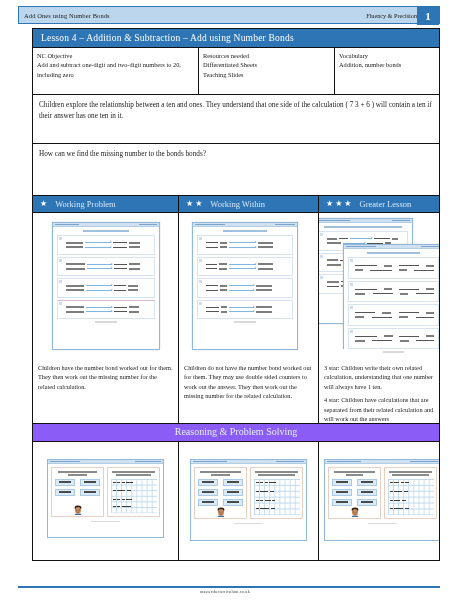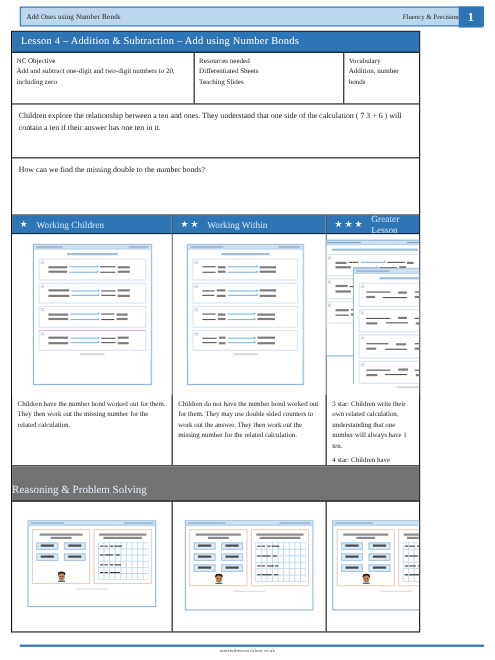--- a/index.html
+++ b/index.html
@@ -20,21 +20,21 @@
   .topbar .t-left{flex:1;padding-left:5px;font-size:6.5px;color:#1d1d1d;letter-spacing:.1px;}
   .topbar .t-mid{font-size:6.2px;color:#1d1d1d;padding-right:22px;}
   .topbar .t-num{
     position:absolute;right:0;top:-1px;width:22px;height:19px;
     background:#2e75b6;color:#ffffff;font-size:11px;font-weight:bold;
     display:flex;align-items:center;justify-content:center;
   }
 
   
   .sheet{
-    position:absolute;left:10px;top:28px;width:372px;
+    position:absolute;left:32px;top:28px;width:408px;
     border:1px solid #111;box-sizing:border-box;background:#fff;
   }
 
   .lesson-title{
     background:#2e75b6;color:#ffffff;
     font-size:9.5px;padding:4px 6px 4px 8px;letter-spacing:.2px;
     border-bottom:1px solid #111;
   }
 
   .info-row{display:flex;border-bottom:1px solid #111;min-height:46px;}
@@ -71,22 +71,22 @@
 
   .thumb-area{height:146px;position:relative;background:#fff;overflow:hidden;}
   .desc{
     padding:4px 5px 4px 5px;font-size:6.3px;line-height:1.5;
     box-sizing:border-box;height:64px;overflow:hidden;
   }
   .desc p{margin:0 0 4px 0;}
 
   
   .reason-head{
-    background:#737373;color:#e3eef9;
-    font-size:10px;padding:16px 0 4px 0;border-bottom:1px solid #111;
+    background:#8b5cf6;color:#e3eef9;text-align:center;
+    font-size:10px;padding:2px 0 4px 0;border-bottom:1px solid #111;
   }
   .reason-band{display:flex;}
   .reason-band .rcol{box-sizing:border-box;height:118px;position:relative;overflow:hidden;}
   .rcol.a{width:146px;border-right:1px solid #111;}
   .rcol.b{width:140px;border-right:1px solid #111;}
   .rcol.c{flex:1;}
 
   
   .footbar{
     position:absolute;left:18px;top:586px;width:422px;height:2px;background:#2e75b6;
@@ -182,31 +182,31 @@
         <span class="hd">Vocabulary</span>
         <span>Addition, number bonds</span>
       </div>
     </div>
 
     <div class="para-block">
       <span>Children explore the relationship between a ten and ones. They understand that one side of the calculation ( 7 3 + 6 ) will contain a ten if their answer has one ten in it.</span>
     </div>
 
     <div class="kq-block">
-      <div>How can we find the missing double to the number bonds?</div>
+      <div>How can we find the missing number to the bonds bonds?</div>
     </div>
 
     <div class="band">
 
       <div class="col a">
         <div class="col-head">
           <span class="stars">
             <span>★</span>
           </span>
-          <span class="lbl">Working Children</span>
+          <span class="lbl">Working Problem</span>
         </div>
         <div class="thumb-area">
           <div class="ws" style="left:19px;top:9px;width:108px;height:128px;">
             <div class="ws-bar">
               <i style="width:24px"></i>
                 <i style="width:18px"></i>
             </div>
             <div class="ws-page">
               <div class="ws-title"></div>
               <div class="ws-sec">

